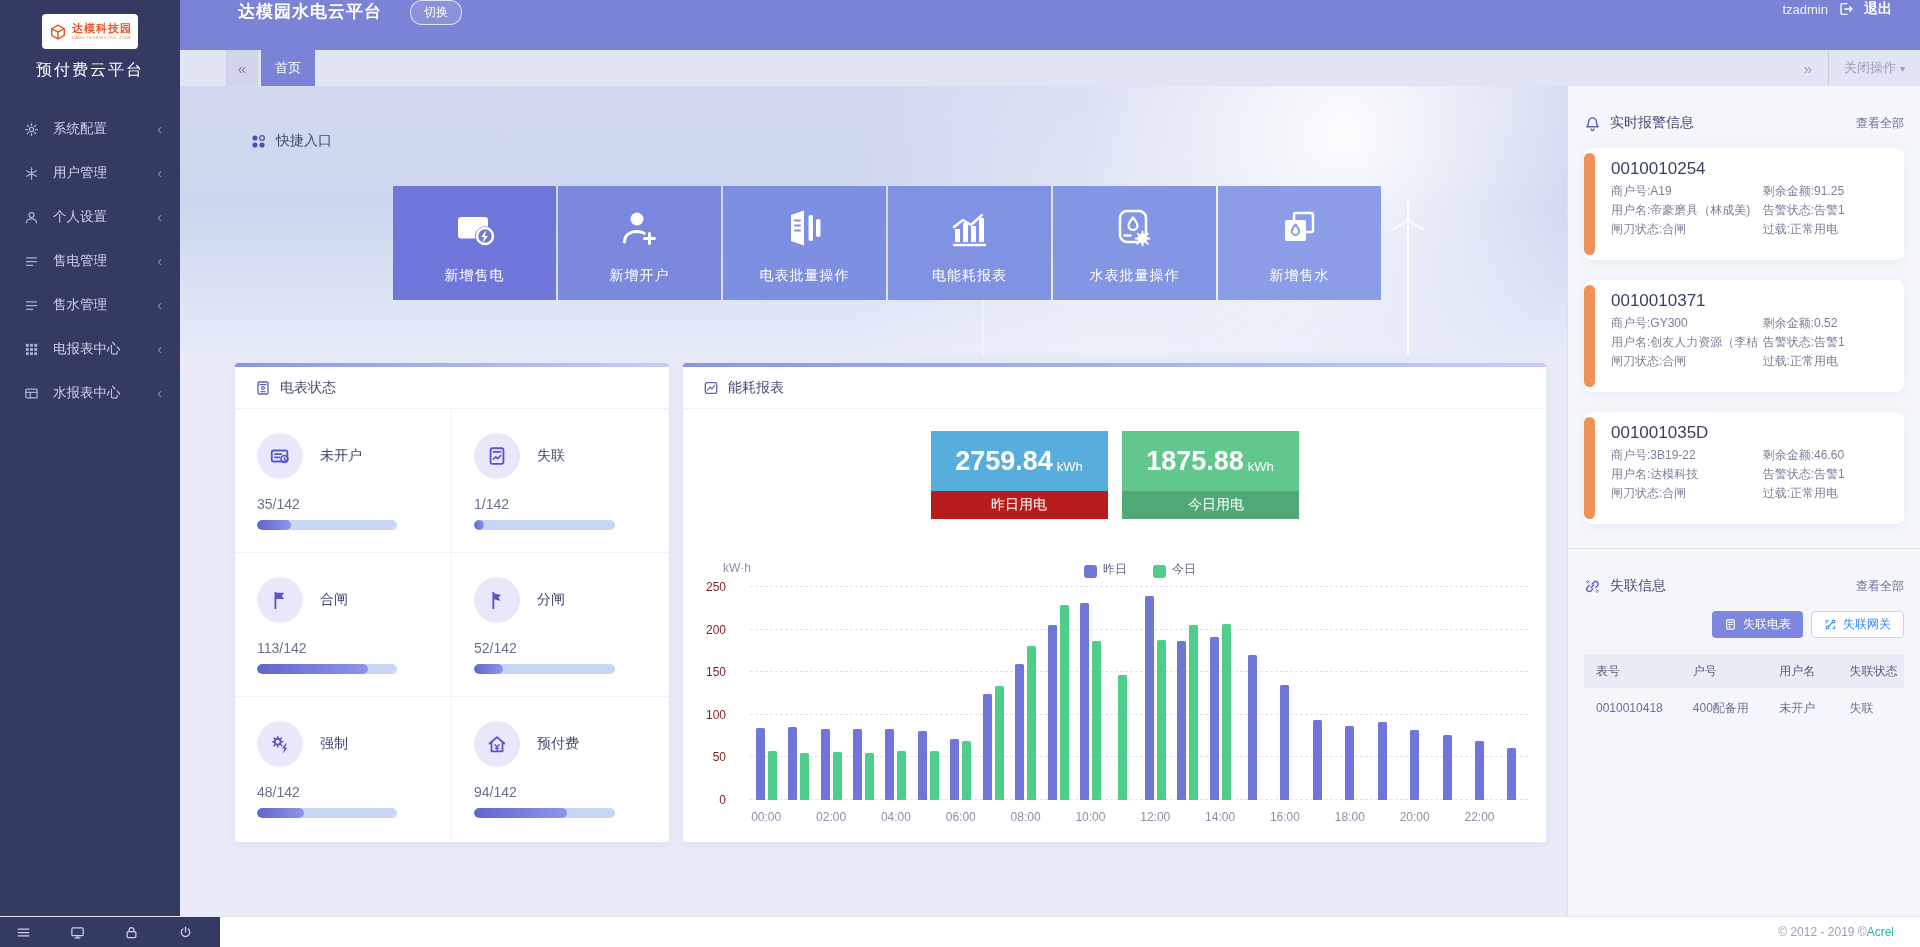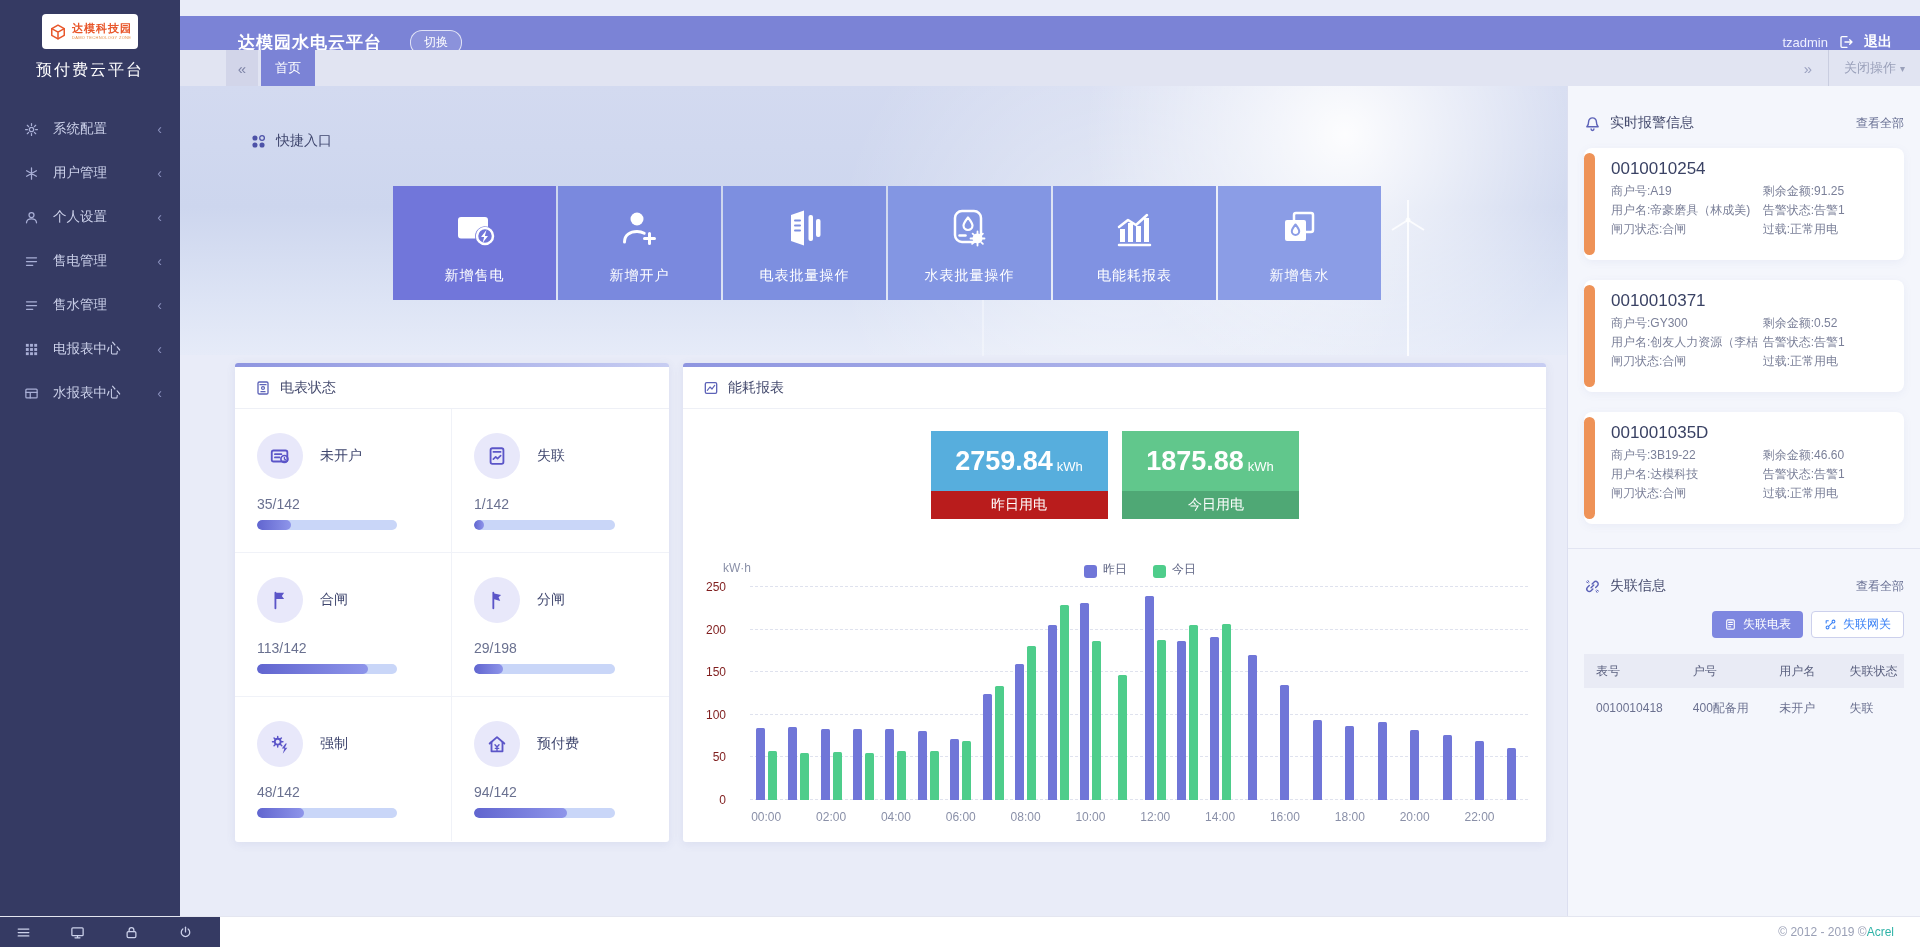--- a/index.html
+++ b/index.html
@@ -15,21 +15,21 @@
   .logo-title { font-size:11px; font-weight:bold; color:#e8562a; letter-spacing:1px; }
   .logo-sub { font-size:4px; color:#e8914a; margin-top:2px; letter-spacing:.3px; }
   .platform-title { text-align:center; color:#fff; font-size:16px; letter-spacing:2px; margin-top:11px; }
   .menu { margin-top:26px; }
   .menu-item { height:44px; display:flex; align-items:center; padding:0 18px 0 24px; cursor:pointer; color:#ccd1ea; }
   .menu-item .mi { width:15px; height:15px; color:#a9afd6; flex:none; }
   .menu-item .ml { font-size:13.5px; margin-left:14px; flex:1; }
   .menu-item .chev { font-size:14px; color:#8a90bd; }
 
   
-  .topbar { position:absolute; left:180px; top:16px; right:0; height:52px; background:#7b83d6; display:flex; align-items:center; z-index:4; }
+  .topbar { position:absolute; left:180px; top:0; right:0; height:52px; background:#7b83d6; display:flex; align-items:flex-start; z-index:4; }
   .app-title { color:#fff; font-size:17px; font-weight:bold; margin-left:58px; letter-spacing:1px; }
   .switch-btn { margin-left:28px; color:#fff; font-size:12px; border:1px solid rgba(255,255,255,.75);
                 border-radius:12px; padding:3px 13px; background:rgba(255,255,255,.12); cursor:pointer; }
   .topbar-right { margin-left:auto; margin-right:28px; display:flex; align-items:center; gap:10px; }
   .username { color:#eef0ff; font-size:13px; cursor:pointer; }
   .logout-ic { width:16px; height:16px; color:#fff; cursor:pointer; }
   .logout-lb { color:#fff; font-size:14px; font-weight:bold; cursor:pointer; }
 
   
   .tabbar { position:absolute; left:180px; top:50px; right:0; height:36px; background:#e1e4f2; display:flex; align-items:stretch; z-index:4; }
@@ -309,46 +309,46 @@
           <span class="ic qic">
             <svg viewBox="0 0 44 44" fill="none" stroke="currentColor" stroke-width="2.5" stroke-linecap="round" stroke-linejoin="round">
               <path fill="currentColor" stroke="none" d="M8 9l13-4.5v35L8 35z"></path>
               <path d="M12 14.5h5M12 19.5h5M12 24.5h5" stroke="#7d8fe0" stroke-width="2"></path>
               <rect x="25.5" y="9" width="4.5" height="26" rx="2" fill="currentColor" stroke="none"></rect>
               <rect x="33" y="13" width="4.5" height="18" rx="2" fill="currentColor" stroke="none"></rect>
             </svg>
           </span>
           <div class="qlb">电表批量操作</div>
         </div>
-        <div class="qbtn" style="background: rgb(131, 150, 227);">
-          <span class="ic qic">
-            <svg viewBox="0 0 44 44" fill="none" stroke="currentColor" stroke-width="2.5" stroke-linecap="round" stroke-linejoin="round">
-              <rect x="7" y="5" width="26" height="31" rx="7" stroke-width="2.5"></rect>
-              <path d="M20 11.5c3 3.8 4.5 6 4.5 8.1A4.5 4.5 0 0 1 20 24a4.5 4.5 0 0 1-4.5-4.4c0-2.1 1.5-4.3 4.5-8.1z" stroke-width="2.2"></path>
-              <path d="M11.5 29.5h6" stroke-width="2.5"></path>
-              <circle cx="29.5" cy="32.5" r="5" fill="currentColor" stroke="none"></circle>
-              <path d="M29.5 25.5v2.2M29.5 37.3v2.2M22.5 32.5h2.2M34.3 32.5h2.2M24.6 27.6l1.6 1.6M33.3 36.3l1.6 1.6M34.9 27.6l-1.6 1.6M25.7 36.3l-1.6 1.6" stroke-width="1.8"></path>
-            </svg>
-          </span>
-          <div class="qlb">水表批量操作</div>
-        </div>
         <div class="qbtn" style="background: rgb(128, 146, 226);">
           <span class="ic qic">
             <svg viewBox="0 0 44 44" fill="none" stroke="currentColor" stroke-width="2.5" stroke-linecap="round" stroke-linejoin="round">
               <g fill="currentColor" stroke="none">
                 <rect x="7" y="23" width="5" height="13"></rect>
                 <rect x="15" y="17" width="5" height="19"></rect>
                 <rect x="23" y="20" width="5" height="16"></rect>
                 <rect x="31" y="12" width="5" height="24"></rect>
               </g>
               <path d="M6 21l9-7 8 5 11-10" stroke-width="2.5"></path>
               <path d="M6 39h31" stroke-width="2.5"></path>
             </svg>
           </span>
           <div class="qlb">电能耗报表</div>
+        </div>
+        <div class="qbtn" style="background: rgb(131, 150, 227);">
+          <span class="ic qic">
+            <svg viewBox="0 0 44 44" fill="none" stroke="currentColor" stroke-width="2.5" stroke-linecap="round" stroke-linejoin="round">
+              <rect x="7" y="5" width="26" height="31" rx="7" stroke-width="2.5"></rect>
+              <path d="M20 11.5c3 3.8 4.5 6 4.5 8.1A4.5 4.5 0 0 1 20 24a4.5 4.5 0 0 1-4.5-4.4c0-2.1 1.5-4.3 4.5-8.1z" stroke-width="2.2"></path>
+              <path d="M11.5 29.5h6" stroke-width="2.5"></path>
+              <circle cx="29.5" cy="32.5" r="5" fill="currentColor" stroke="none"></circle>
+              <path d="M29.5 25.5v2.2M29.5 37.3v2.2M22.5 32.5h2.2M34.3 32.5h2.2M24.6 27.6l1.6 1.6M33.3 36.3l1.6 1.6M34.9 27.6l-1.6 1.6M25.7 36.3l-1.6 1.6" stroke-width="1.8"></path>
+            </svg>
+          </span>
+          <div class="qlb">水表批量操作</div>
         </div>
         <div class="qbtn" style="background: rgb(139, 157, 230);">
           <span class="ic qic">
             <svg viewBox="0 0 44 44" fill="none" stroke="currentColor" stroke-width="2.5" stroke-linecap="round" stroke-linejoin="round">
               <rect x="16" y="7" width="19" height="19" rx="2" stroke-width="2.5"></rect>
               <rect x="7" y="14" width="21" height="21" rx="2" fill="currentColor" stroke="none"></rect>
               <path d="M17.5 18.5c2.5 3.1 3.7 5 3.7 6.8a3.7 3.7 0 0 1-7.4 0c0-1.8 1.2-3.7 3.7-6.8z" stroke="#8b9de6" stroke-width="2"></path>
             </svg>
           </span>
           <div class="qlb">新增售水</div>
@@ -425,21 +425,21 @@
               <span class="stat-badge">
                 <span class="ic sic">
                   <svg viewBox="0 0 24 24" fill="none" stroke="currentColor" stroke-width="2" stroke-linecap="round" stroke-linejoin="round">
                     <path d="M8 21V4"></path>
                     <path fill="currentColor" stroke="none" d="M8 4.5l8.5 2-2.8 2.6 1.8 3.9L8 11z"></path>
                   </svg>
                 </span>
               </span>
               <span class="stat-label">分闸</span>
             </div>
-            <div class="stat-count">29/198</div>
+            <div class="stat-count">52/142</div>
             <div class="stat-track">
               <div class="stat-fill" style="width: 20.4%;"></div>
             </div>
           </div>
           <div class="stat-cell br">
             <div class="stat-top">
               <span class="stat-badge">
                 <span class="ic sic">
                   <svg viewBox="0 0 24 24" fill="none" stroke="currentColor" stroke-width="2" stroke-linecap="round" stroke-linejoin="round">
                     <circle cx="9.5" cy="9.5" r="3.2"></circle>

